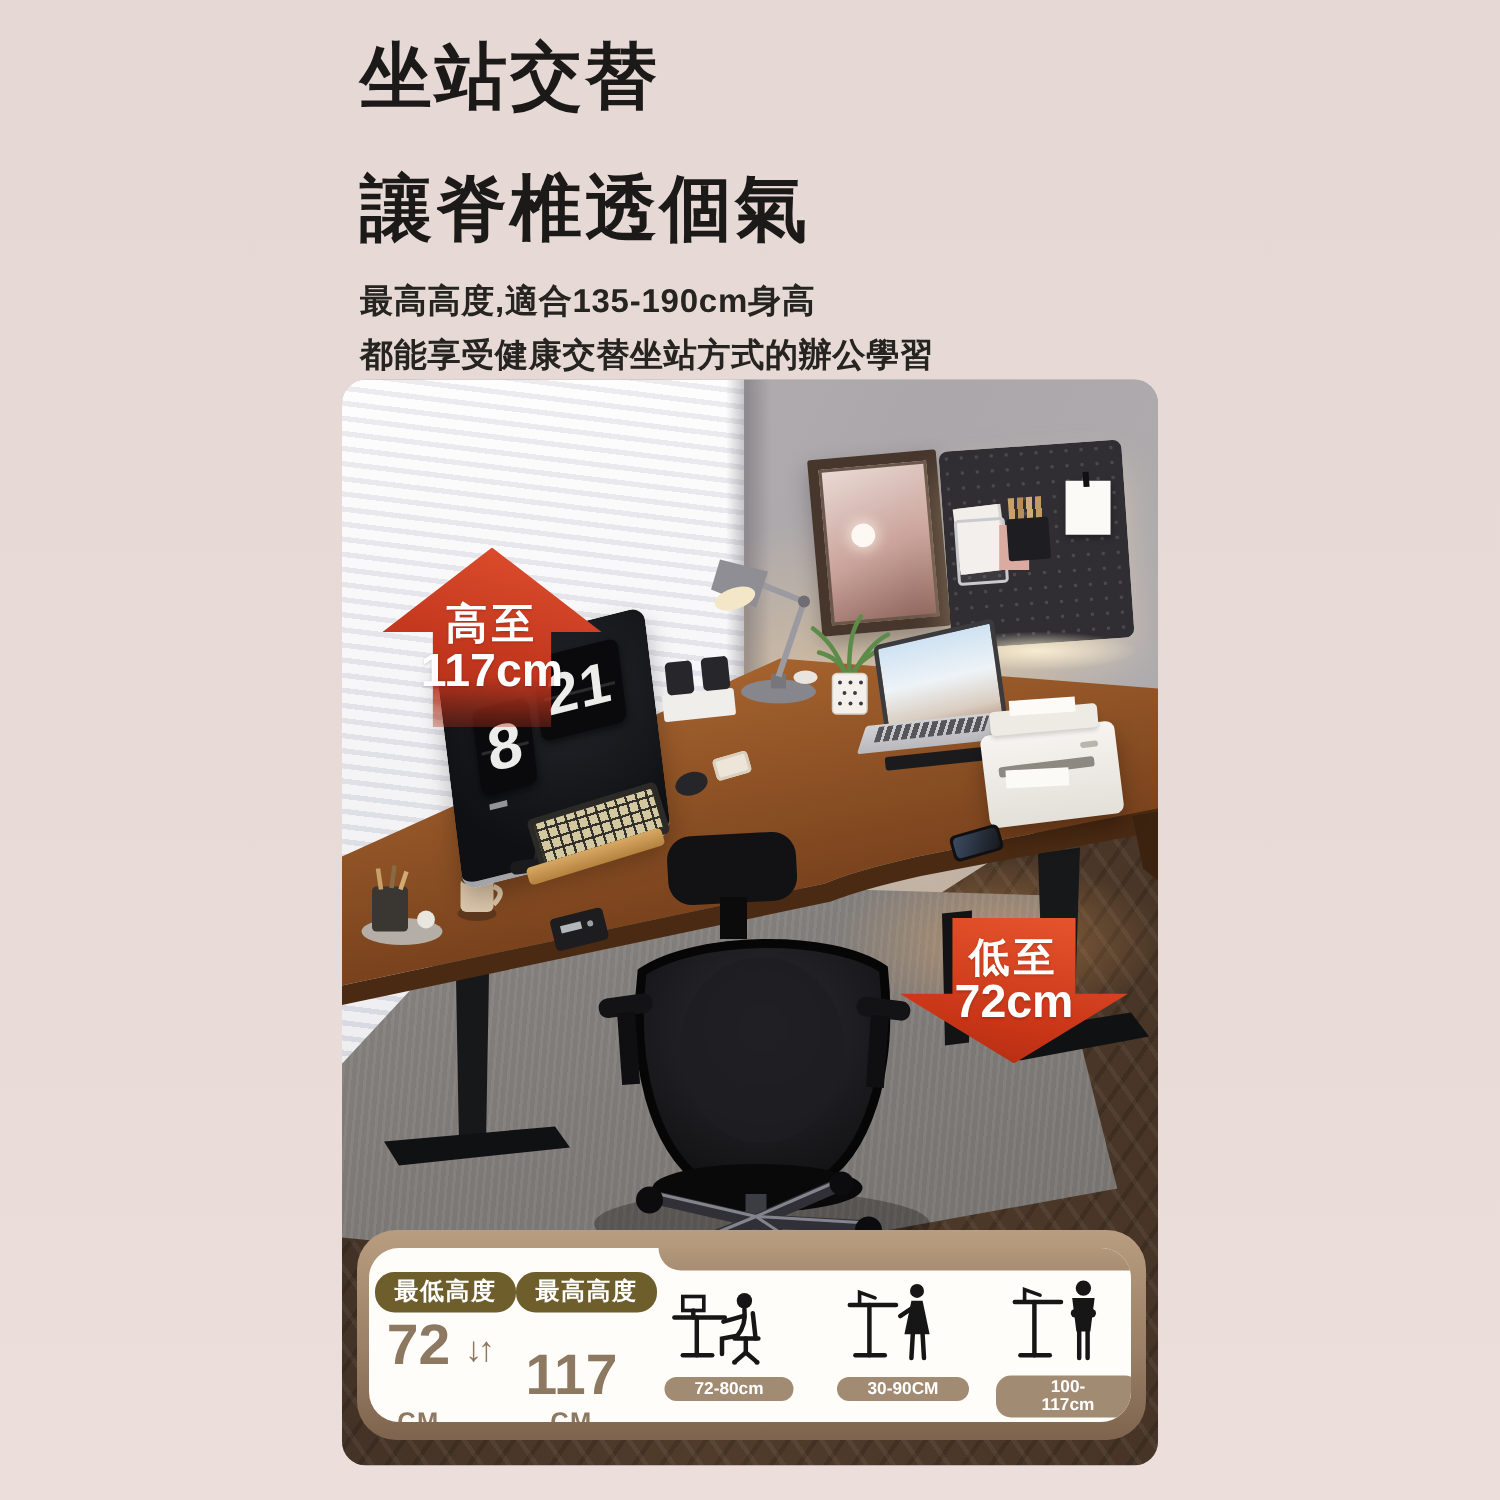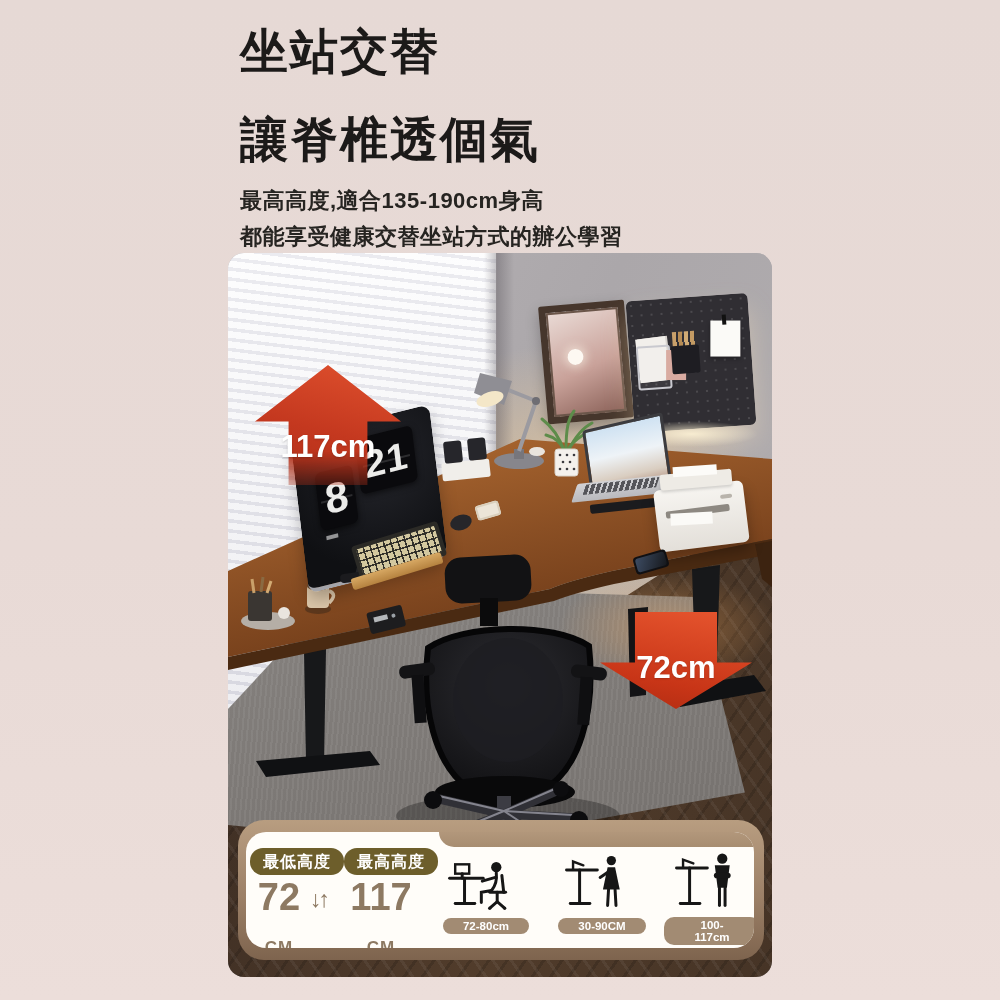--- a/index.html
+++ b/index.html
@@ -117,21 +117,21 @@
   
   .panel{position:absolute;left:238px;top:820px;width:526px;height:140px;border-radius:26px;
     background:linear-gradient(180deg,#b89d80 0%,#9c8067 55%,#7e644e 100%);z-index:10;}
   .card{position:absolute;left:8px;top:12px;right:10px;bottom:12px;background:#fffdf9;border-radius:20px;overflow:hidden;}
   .notch{position:absolute;top:0;right:0;width:62%;height:15px;border-bottom-left-radius:24px;border-top-right-radius:18px;
     background:linear-gradient(180deg,#b2977b,#a78d71);}
   .pill{position:absolute;top:16px;height:27px;line-height:27px;padding:0 13px;border-radius:13px;
     background:#6d5e2b;color:#fff;font-size:16px;font-weight:700;letter-spacing:1px;}
   .pill.min{left:4px;} .pill.max{left:98px;}
   .val{position:absolute;top:44px;font-size:38px;font-weight:900;color:#8d7962;text-align:center;}
-  .val.v72{left:4px;width:58px;} .val.v117{left:100px;width:70px;}
+  .val.v72{left:4px;width:58px;} .val.v117{left:100px;width:70px;margin-top:20px;}
   .updown{position:absolute;left:64px;top:54px;font-size:23px;font-weight:900;color:#8d7962;letter-spacing:-3px;}
   .unit{position:absolute;top:88px;font-size:17px;font-weight:800;color:#8d7962;text-align:center;letter-spacing:1px;margin-top:18px;}
   .unit.u1{left:4px;width:58px;} .unit.u2{left:100px;width:70px;}
   .fig{position:absolute;top:18px;width:96px;text-align:center;}
   .fig.f1{left:192px;} .fig.f2{left:308px;} .fig.f3{left:418px;}
   .fig svg{display:block;margin:0 auto;}
   .range-pill{display:inline-block;margin-top:1px;padding:2px 20px;border-radius:10px;background:#a28b73;
     color:#fff;font-size:11.5px;font-weight:700;}
 </style>
 </head>
@@ -330,24 +330,26 @@
         <circle cx="50" cy="252" r="9"></circle>
           <circle cx="79" cy="285" r="9"></circle>
           <circle cx="151" cy="287" r="9"></circle>
         <circle cx="196" cy="272" r="9"></circle>
           <circle cx="178" cy="241" r="8"></circle>
       </g>
     </svg>
 
     <div class="badge badge-up">
       <div class="shape"></div>
+      <div class="lab l1">高至</div>
       <div class="lab l2">117cm</div>
     </div>
     <div class="badge badge-down">
       <div class="shape"></div>
+      <div class="lab l1">低至</div>
       <div class="lab l2">72cm</div>
     </div>
   </div>
 
   <div class="panel">
     <div class="card">
       <div class="notch"></div>
       <div class="pill min">最低高度</div>
       <div class="pill max">最高高度</div>
       <div class="val v72">72</div>

